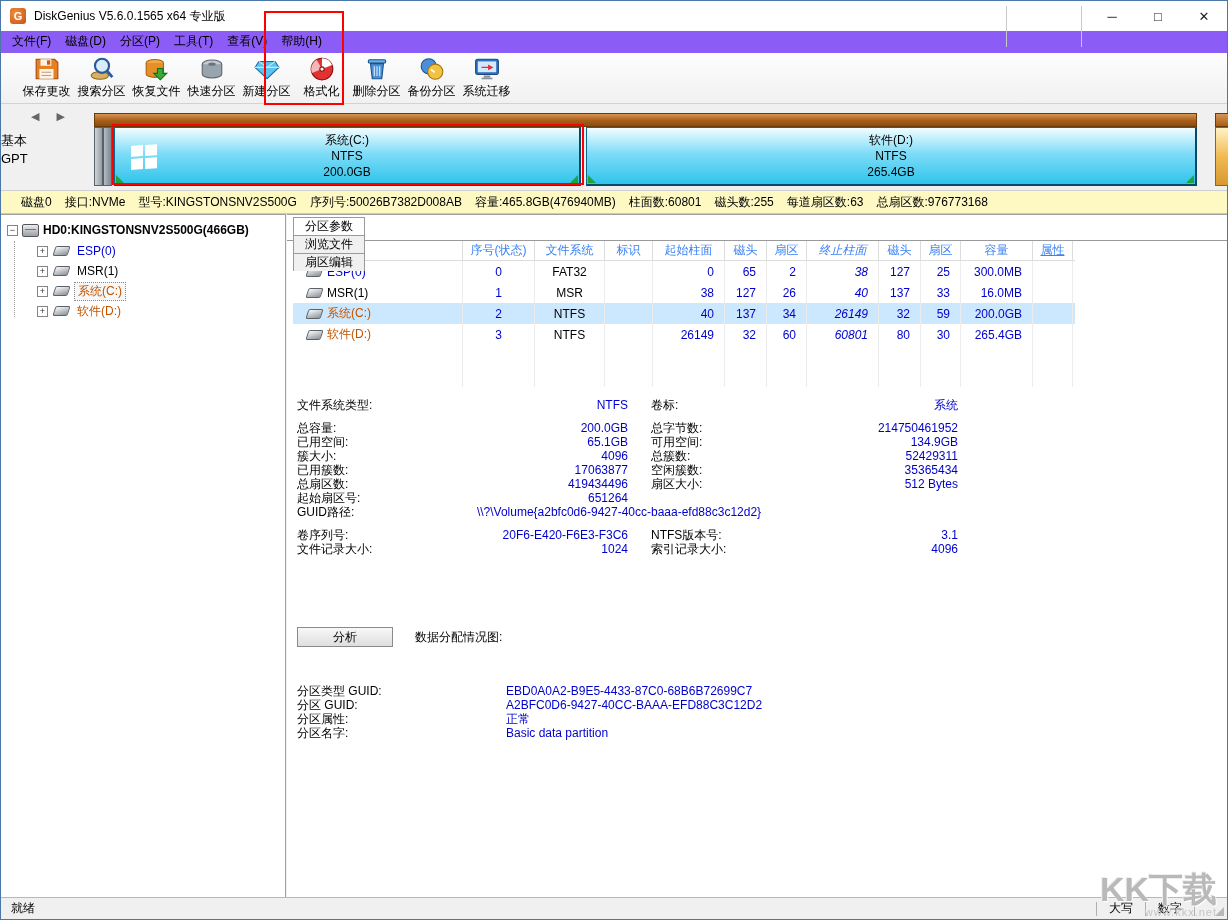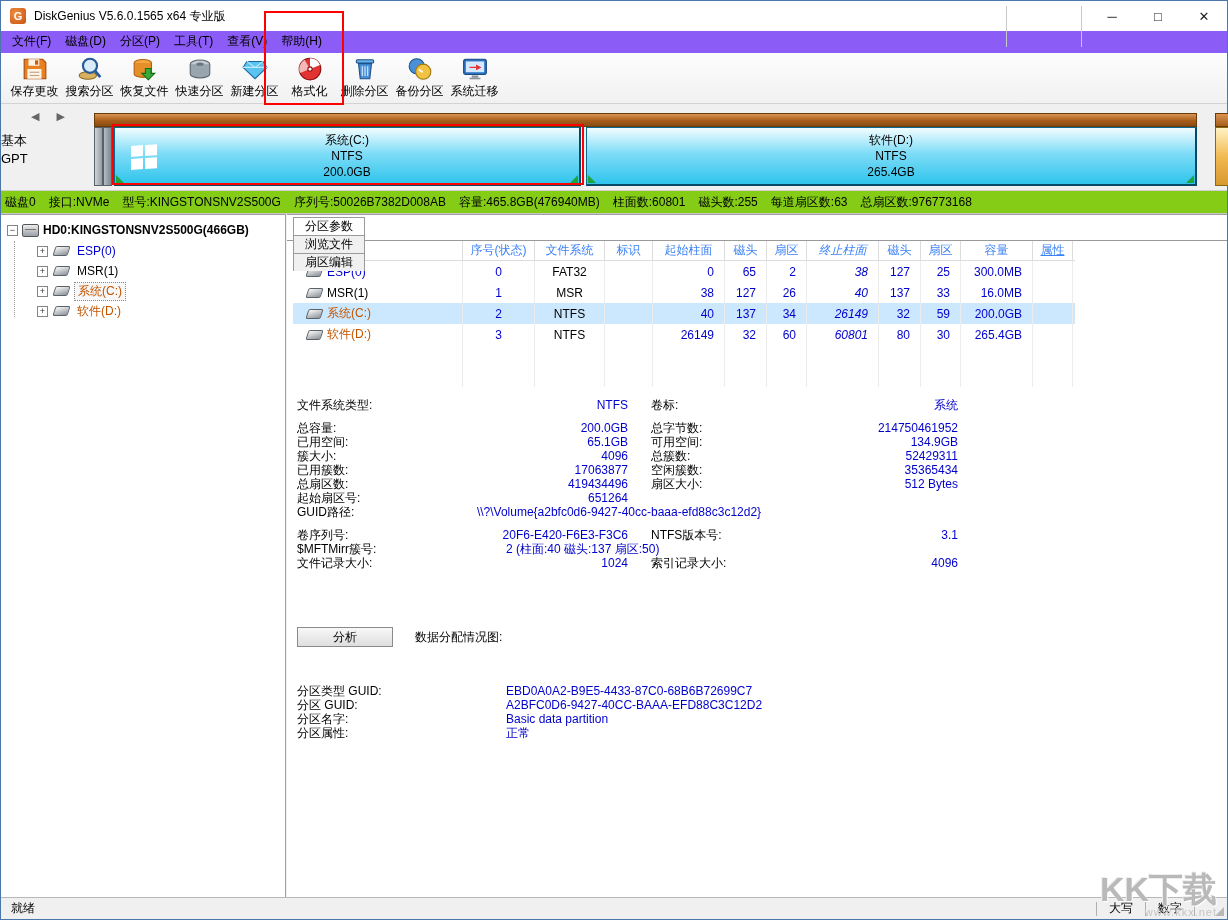--- a/index.html
+++ b/index.html
@@ -12,21 +12,21 @@
   .app-icon{width:16px;height:16px;margin-left:9px;border-radius:3px;background:radial-gradient(circle at 35% 35%,#f09040,#c85010);color:#fff;font-size:11px;font-weight:bold;display:flex;align-items:center;justify-content:center;flex:none;}
   .title-text{margin-left:8px;color:#000;}
   .win-controls{margin-left:auto;display:flex;height:100%;}
   .win-btn{width:46px;display:flex;align-items:center;justify-content:center;font-size:13px;color:#222;}
 
   
   .menubar{position:absolute;top:30px;left:0;right:0;height:22px;background:#8b5cf6;display:flex;align-items:flex-end;padding-left:4px;}
   .menu-item{padding:3px 7px;color:#000;}
 
   
-  .toolbar{position:absolute;top:52px;left:0;right:0;height:51px;background:linear-gradient(#fdfdfd,#f1f1f1);border-bottom:1px solid #d2d2d2;display:flex;align-items:stretch;padding-left:6px;}
+  .toolbar{position:absolute;top:52px;left:0;right:0;height:51px;background:linear-gradient(#fdfdfd,#f1f1f1);border-bottom:1px solid #d2d2d2;display:flex;align-items:stretch;padding-left:18px;}
   .tool-btn{width:55px;display:flex;flex-direction:column;align-items:center;justify-content:center;gap:1px;}
   .tool-ico{width:26px;height:26px;display:block;}
   .tool-ico svg{width:26px;height:26px;display:block;}
   .tool-label{color:#000;white-space:nowrap;}
   .tb-sep{position:absolute;top:5px;width:1px;height:41px;background:#c8c8c8;}
   .tb-sep.s1{left:1005px;} .tb-sep.s2{left:1080px;}
 
   
   .graph{position:absolute;top:103px;left:0;right:0;height:87px;background:#f0f0f0;border-bottom:1px solid #cfcfcf;}
   .nav-arrows{position:absolute;left:30px;top:6px;color:#666;font-size:11px;letter-spacing:7px;}
@@ -40,21 +40,21 @@
   .part-block::after{content:'';position:absolute;right:1px;bottom:1px;width:0;height:0;border-right:8px solid #1fa33c;border-top:8px solid transparent;}
   .block-c{left:113px;width:467px;}
   .block-d{left:585px;width:611px;}
   .part-text{position:absolute;inset:0;display:flex;flex-direction:column;align-items:center;justify-content:center;color:#000;line-height:16px;}
   .win-logo{position:absolute;left:16px;top:17px;width:27px;height:25px;display:grid;grid-template-columns:12px 12px;grid-template-rows:11px 11px;gap:2px;transform:skewY(-4deg);}
   .win-logo div{background:#fff;}
   .strip-frag{position:absolute;left:1214px;top:9px;width:14px;height:14px;background:linear-gradient(#d89452,#a85e1a);border:1px solid #6a3a08;border-right:none;}
   .block-frag{position:absolute;left:1214px;top:23px;width:14px;height:59px;background:linear-gradient(#fff2c4,#f2ba52 50%,#d89830);border:1px solid #8a6a10;border-right:none;}
 
   
-  .diskinfo{position:absolute;top:190px;left:0;right:0;height:23px;background:#84cc16;border-bottom:1px solid #c8c8c8;display:flex;align-items:center;padding-left:4px;color:#000;white-space:nowrap;}
+  .diskinfo{position:absolute;top:190px;left:0;right:0;height:23px;background:#fef9c3;border-bottom:1px solid #c8c8c8;display:flex;align-items:center;padding-left:20px;color:#000;white-space:nowrap;}
   .diskinfo span{margin-right:13px;}
 
   
   .tree-panel{position:absolute;top:213px;left:0;width:285px;bottom:22px;background:#fff;border-right:1px solid #a0a0a0;border-top:1px solid #a0a0a0;overflow:hidden;}
   .tree-vline{position:absolute;left:13px;top:26px;height:76px;border-left:1px dotted #9a9a9a;}
   .tree-root{display:flex;align-items:center;height:22px;padding-left:6px;margin-top:4px;position:relative;z-index:1;}
   .tree-root-label{font-weight:bold;color:#000;margin-left:4px;white-space:nowrap;}
   .tree-children{position:relative;z-index:1;}
   .tree-row{display:flex;align-items:center;height:20px;padding-left:36px;}
   .expander{width:11px;height:11px;border:1px solid #848484;background:#fff;color:#333;font-size:9px;line-height:9px;text-align:center;flex:none;}
@@ -499,26 +499,20 @@
           <div class="dv1">\\?\Volume{a2bfc0d6-9427-40cc-baaa-efd88c3c12d2}</div>
           <div class="dl2"></div>
           <div class="dv2"></div>
         </div>
         <div class="drow gap">
           <div class="dl1">卷序列号:</div>
           <div class="dv1">20F6-E420-F6E3-F3C6</div>
           <div class="dl2">NTFS版本号:</div>
           <div class="dv2">3.1</div>
         </div>
-        <div class="drow left">
-          <div class="dl1">$MFTMirr簇号:</div>
-          <div class="dv1">2 (柱面:40 磁头:137 扇区:50)</div>
-          <div class="dl2"></div>
-          <div class="dv2"></div>
-        </div>
         <div class="drow">
           <div class="dl1">文件记录大小:</div>
           <div class="dv1">1024</div>
           <div class="dl2">索引记录大小:</div>
           <div class="dv2">4096</div>
         </div>
       </div>
 
     <div class="analyze-row">
       <div class="analyze-btn">分析</div>
@@ -528,26 +522,26 @@
     <div class="guid-section">
         <div class="grow">
           <div class="glabel">分区类型 GUID:</div>
           <div class="gvalue">EBD0A0A2-B9E5-4433-87C0-68B6B72699C7</div>
         </div>
         <div class="grow">
           <div class="glabel">分区 GUID:</div>
           <div class="gvalue">A2BFC0D6-9427-40CC-BAAA-EFD88C3C12D2</div>
         </div>
         <div class="grow">
+          <div class="glabel">分区属性:</div>
+          <div class="gvalue">正常</div>
+        </div>
+        <div class="grow">
           <div class="glabel">分区名字:</div>
           <div class="gvalue">Basic data partition</div>
-        </div>
-        <div class="grow">
-          <div class="glabel">分区属性:</div>
-          <div class="gvalue">正常</div>
         </div>
       </div>
   </div>
 
   <div class="statusbar">
     <div class="status-ready">就绪</div>
     <div class="status-right">
       <div class="status-sep"></div>
       <div class="status-pane">大写</div>
       <div class="status-sep"></div>

